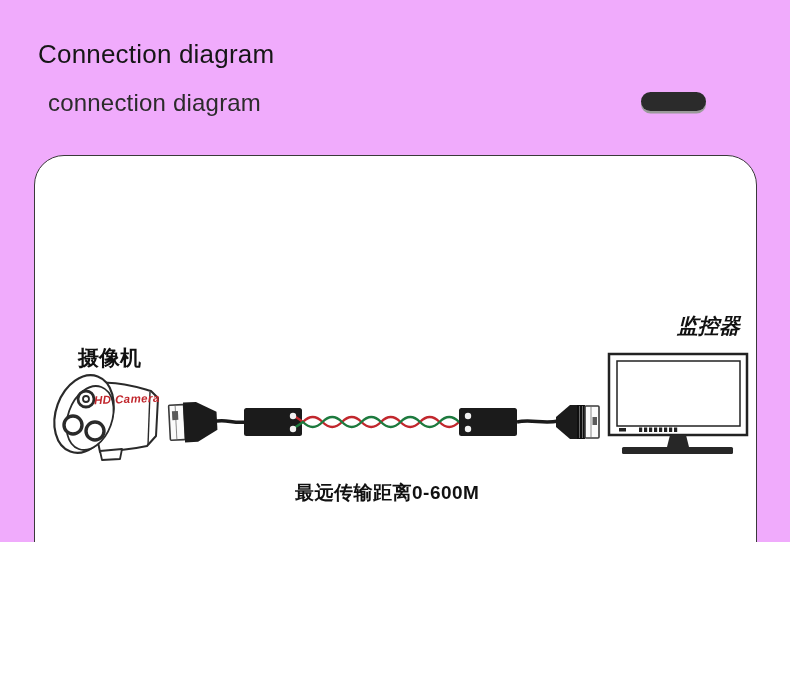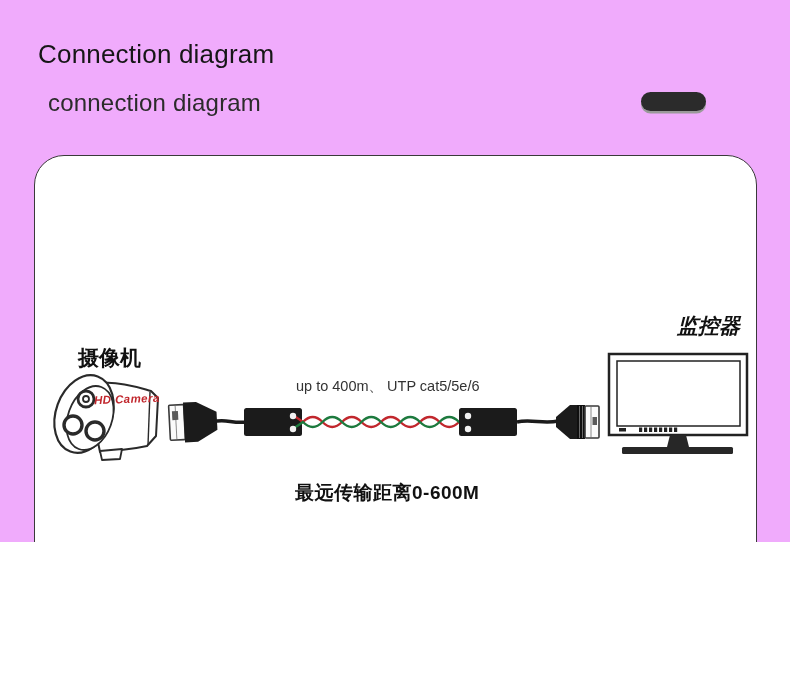--- a/index.html
+++ b/index.html
@@ -121,16 +121,15 @@
       </g>
 
       <path d="M670,435 L686,435 L689,447 L667,447 Z" fill="#272727"></path>
       <rect x="622" y="447" width="111" height="7" rx="1.5" fill="#272727"></rect>
     </g>
   </svg>
 
   <div class="abs cjk-label" id="camera-label">摄像机</div>
   <div class="abs cjk-label" id="monitor-label">监控器</div>
   <div class="abs" id="camera-brand-text">HD Camera</div>
-  <div class="abs" id="cable-note">up to 400m、 UTP cat5/5e/6</div>
   <div class="abs" id="distance-note">最远传输距离0-600M</div>
 
 </div>
 
 </body></html>

